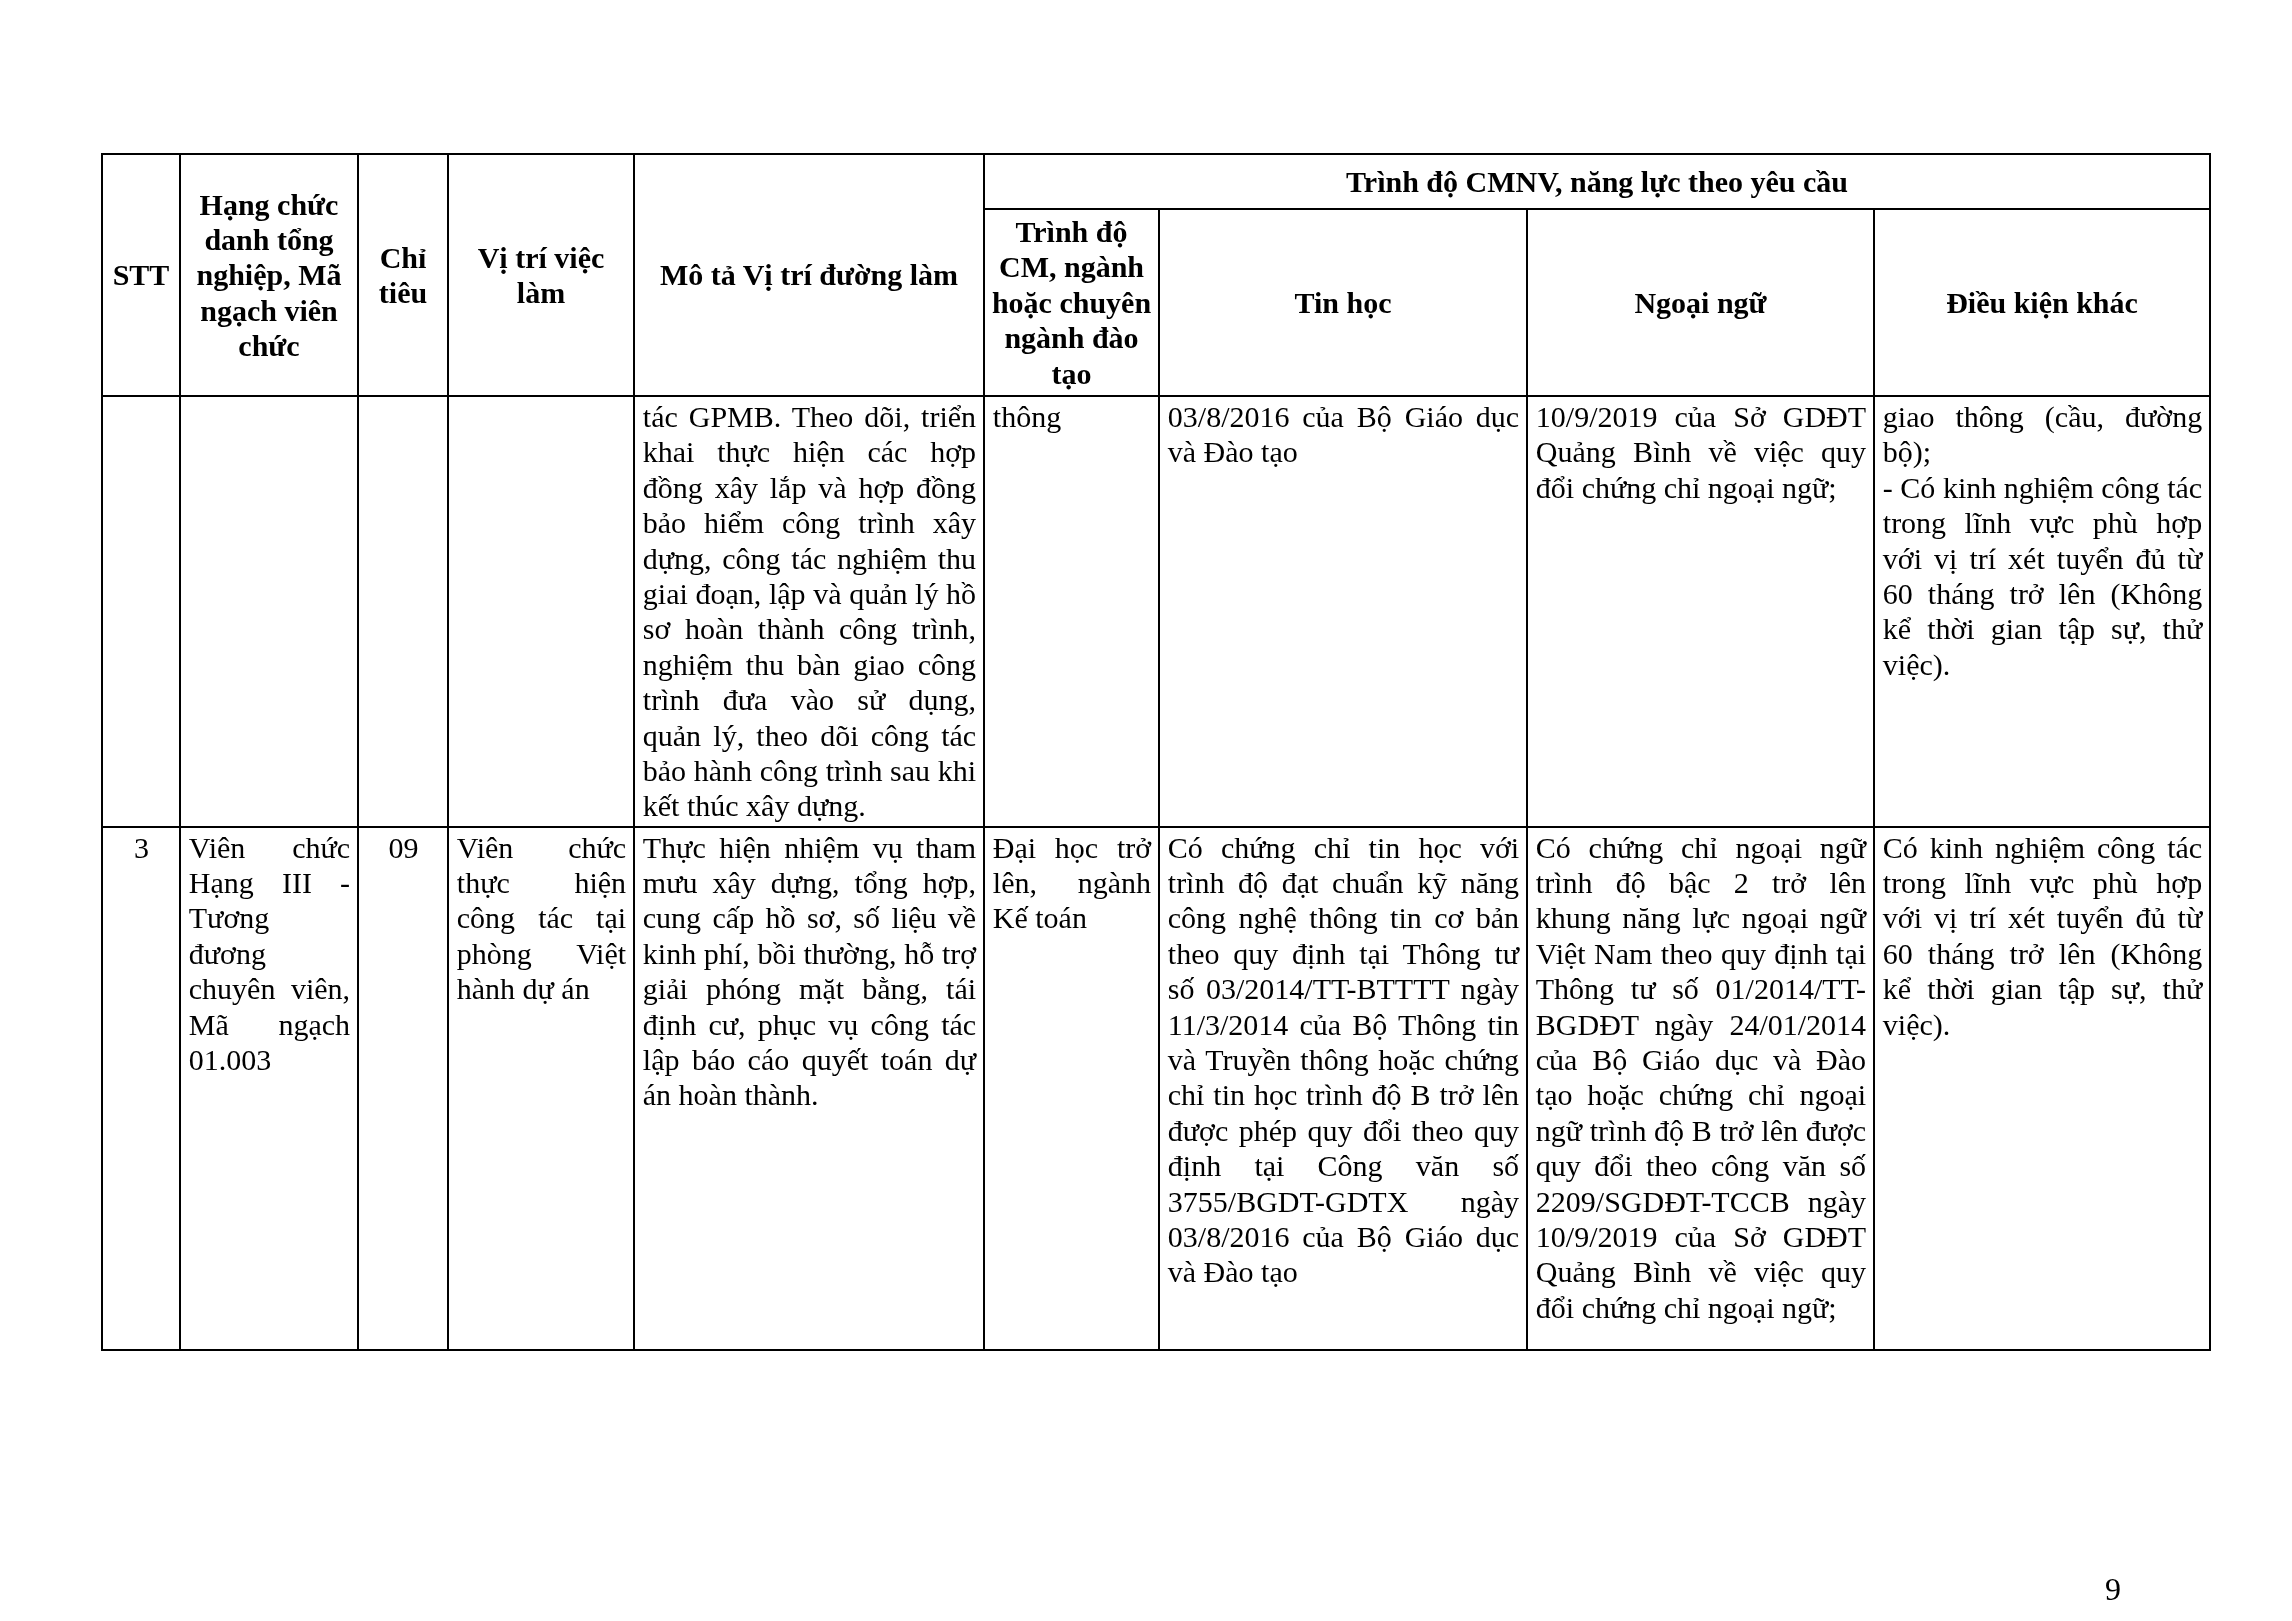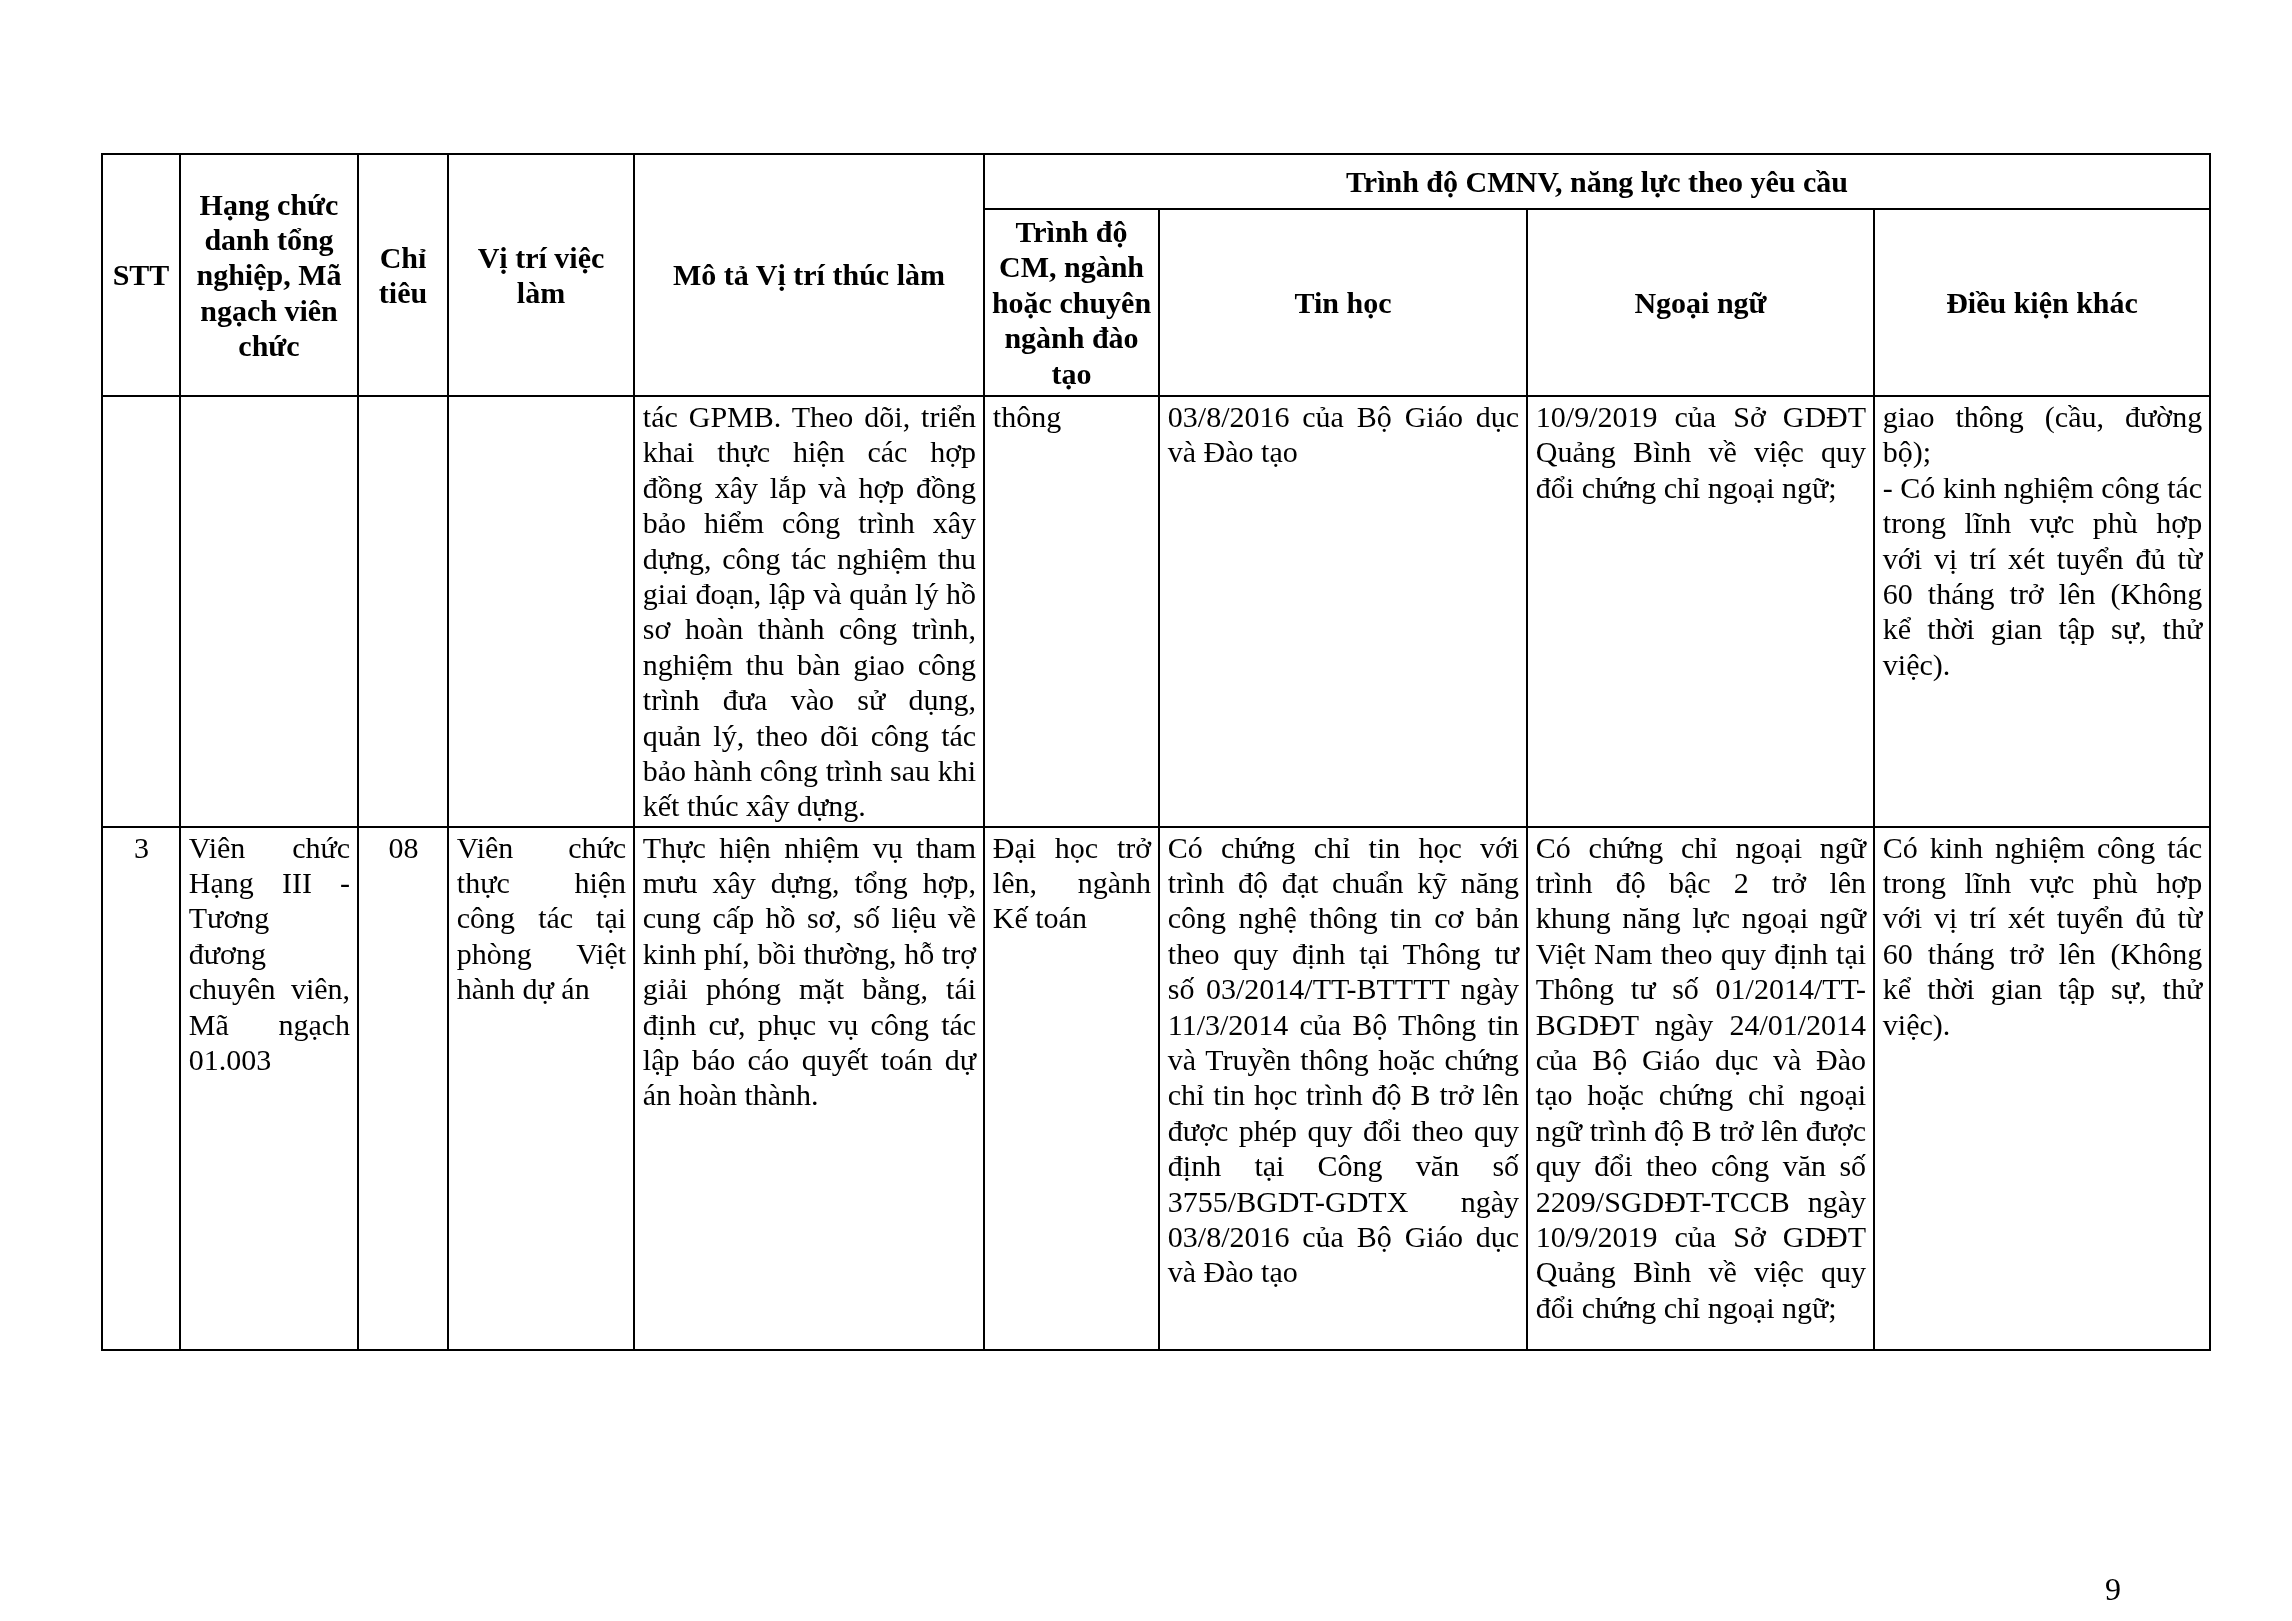--- a/index.html
+++ b/index.html
@@ -66,21 +66,21 @@
       <col style="width:347px">
       <col style="width:336px">
     </colgroup>
 
     <tbody>
         <tr class="r-span">
       <th rowspan="2">STT</th>
       <th rowspan="2">Hạng chức danh tổng nghiệp, Mã ngạch viên chức</th>
       <th rowspan="2">Chỉ tiêu</th>
       <th rowspan="2">Vị trí việc làm</th>
-      <th rowspan="2">Mô tả Vị trí thúc làm</th>
+      <th rowspan="2">Mô tả Vị trí đường làm</th>
       <th colspan="4">Trình độ CMNV, năng lực theo yêu cầu</th>
     </tr>
 
     <tr class="r-head">
       <th>Trình độ CM, ngành hoặc chuyên ngành đào tạo</th>
       <th>Tin học</th>
       <th>Ngoại ngữ</th>
       <th>Điều kiện khác</th>
     </tr>
 
@@ -95,21 +95,21 @@
       <td>10/9/2019 của Sở GDĐT Quảng Bình về việc quy đổi chứng chỉ ngoại ngữ;</td>
       <td>
         <div>giao thông (cầu, đường bộ);</div>
         <div>- Có kinh nghiệm công tác trong lĩnh vực phù hợp với vị trí xét tuyển đủ từ 60 tháng trở lên (Không kể thời gian tập sự, thử việc).</div>
       </td>
     </tr>
 
     <tr class="r-body2">
       <td class="c-center">3</td>
       <td>Viên chức Hạng III - Tương đương chuyên viên, Mã ngạch 01.003</td>
-      <td class="c-center">08</td>
+      <td class="c-center">09</td>
       <td>Viên chức thực hiện công tác tại phòng Việt hành dự án</td>
       <td>Thực hiện nhiệm vụ tham mưu xây dựng, tổng hợp, cung cấp hồ sơ, số liệu về kinh phí, bồi thường, hỗ trợ giải phóng mặt bằng, tái định cư, phục vụ công tác lập báo cáo quyết toán dự án hoàn thành.</td>
       <td>Đại học trở lên, ngành Kế toán</td>
       <td>Có chứng chỉ tin học với trình độ đạt chuẩn kỹ năng công nghệ thông tin cơ bản theo quy định tại Thông tư số 03/2014/TT-BTTTT ngày 11/3/2014 của Bộ Thông tin và Truyền thông hoặc chứng chỉ tin học trình độ B trở lên được phép quy đổi theo quy định tại Công văn số 3755/BGDT-GDTX ngày 03/8/2016 của Bộ Giáo dục và Đào tạo</td>
       <td>Có chứng chỉ ngoại ngữ trình độ bậc 2 trở lên khung năng lực ngoại ngữ Việt Nam theo quy định tại Thông tư số 01/2014/TT-BGDĐT ngày 24/01/2014 của Bộ Giáo dục và Đào tạo hoặc chứng chỉ ngoại ngữ trình độ B trở lên được quy đổi theo công văn số 2209/SGDĐT-TCCB ngày 10/9/2019 của Sở GDĐT Quảng Bình về việc quy đổi chứng chỉ ngoại ngữ;</td>
       <td>
         <div>Có kinh nghiệm công tác trong lĩnh vực phù hợp với vị trí xét tuyển đủ từ 60 tháng trở lên (Không kể thời gian tập sự, thử việc).</div>
         <div></div>
       </td>
     </tr>

